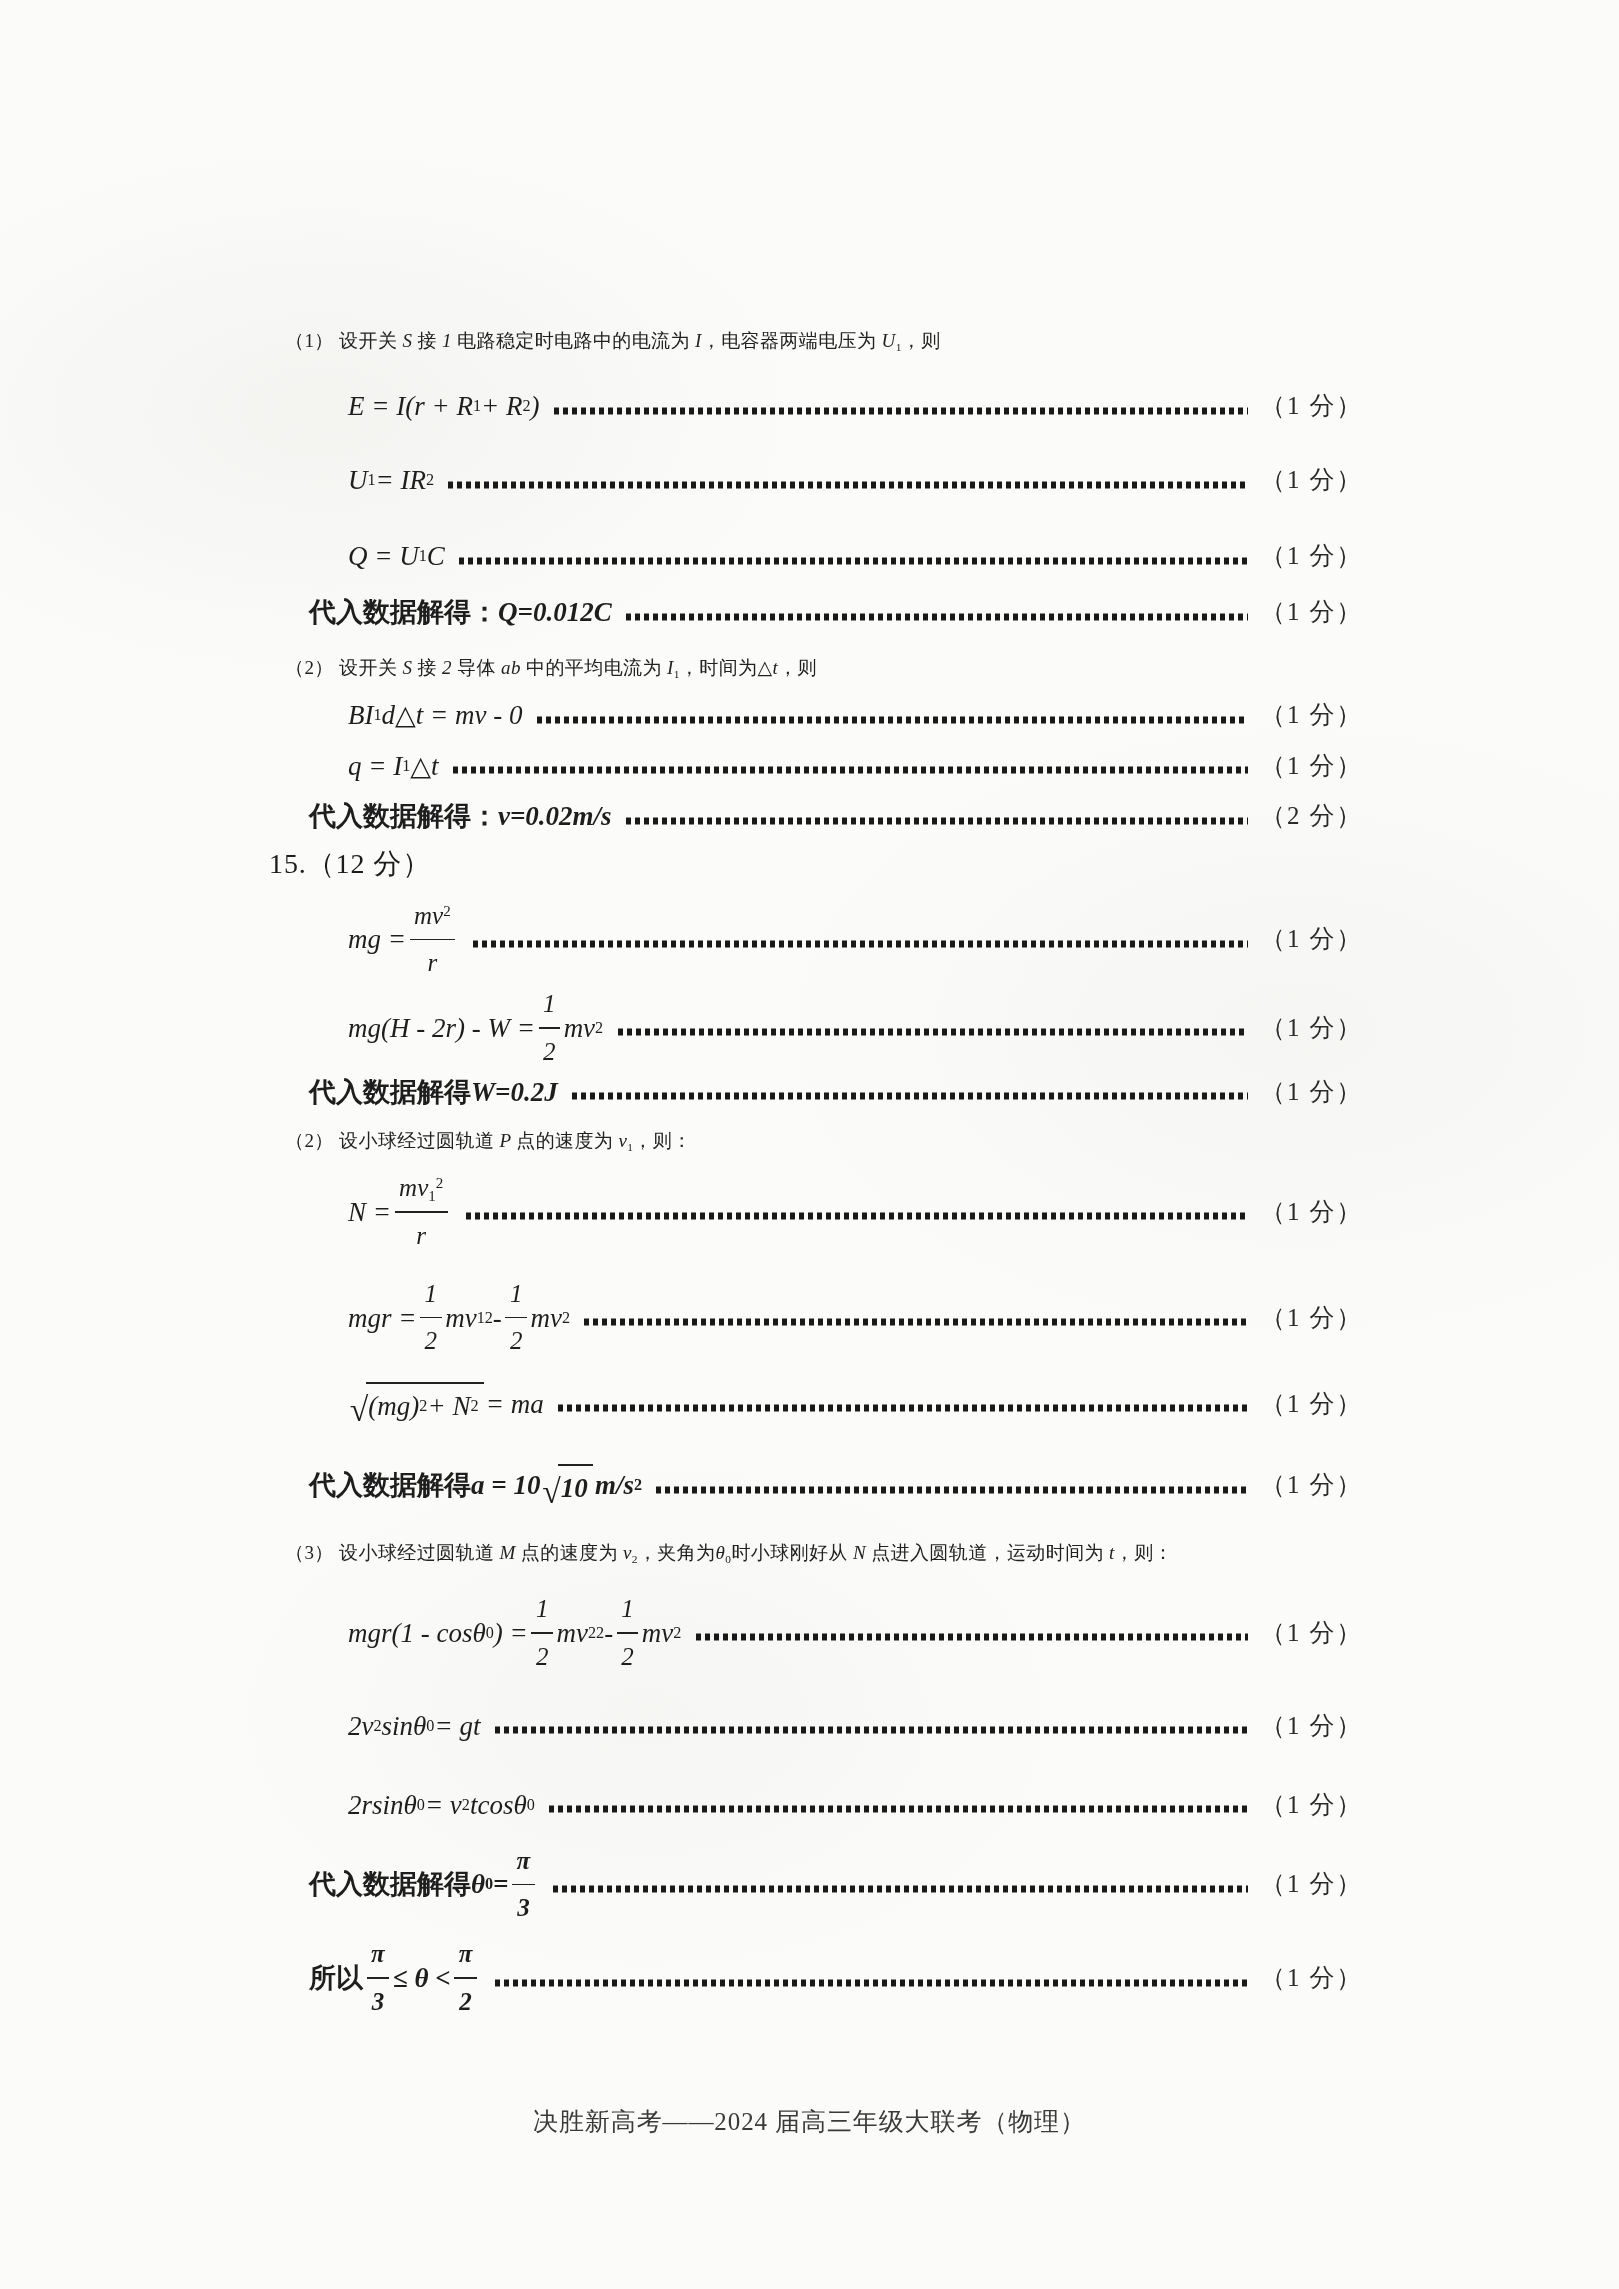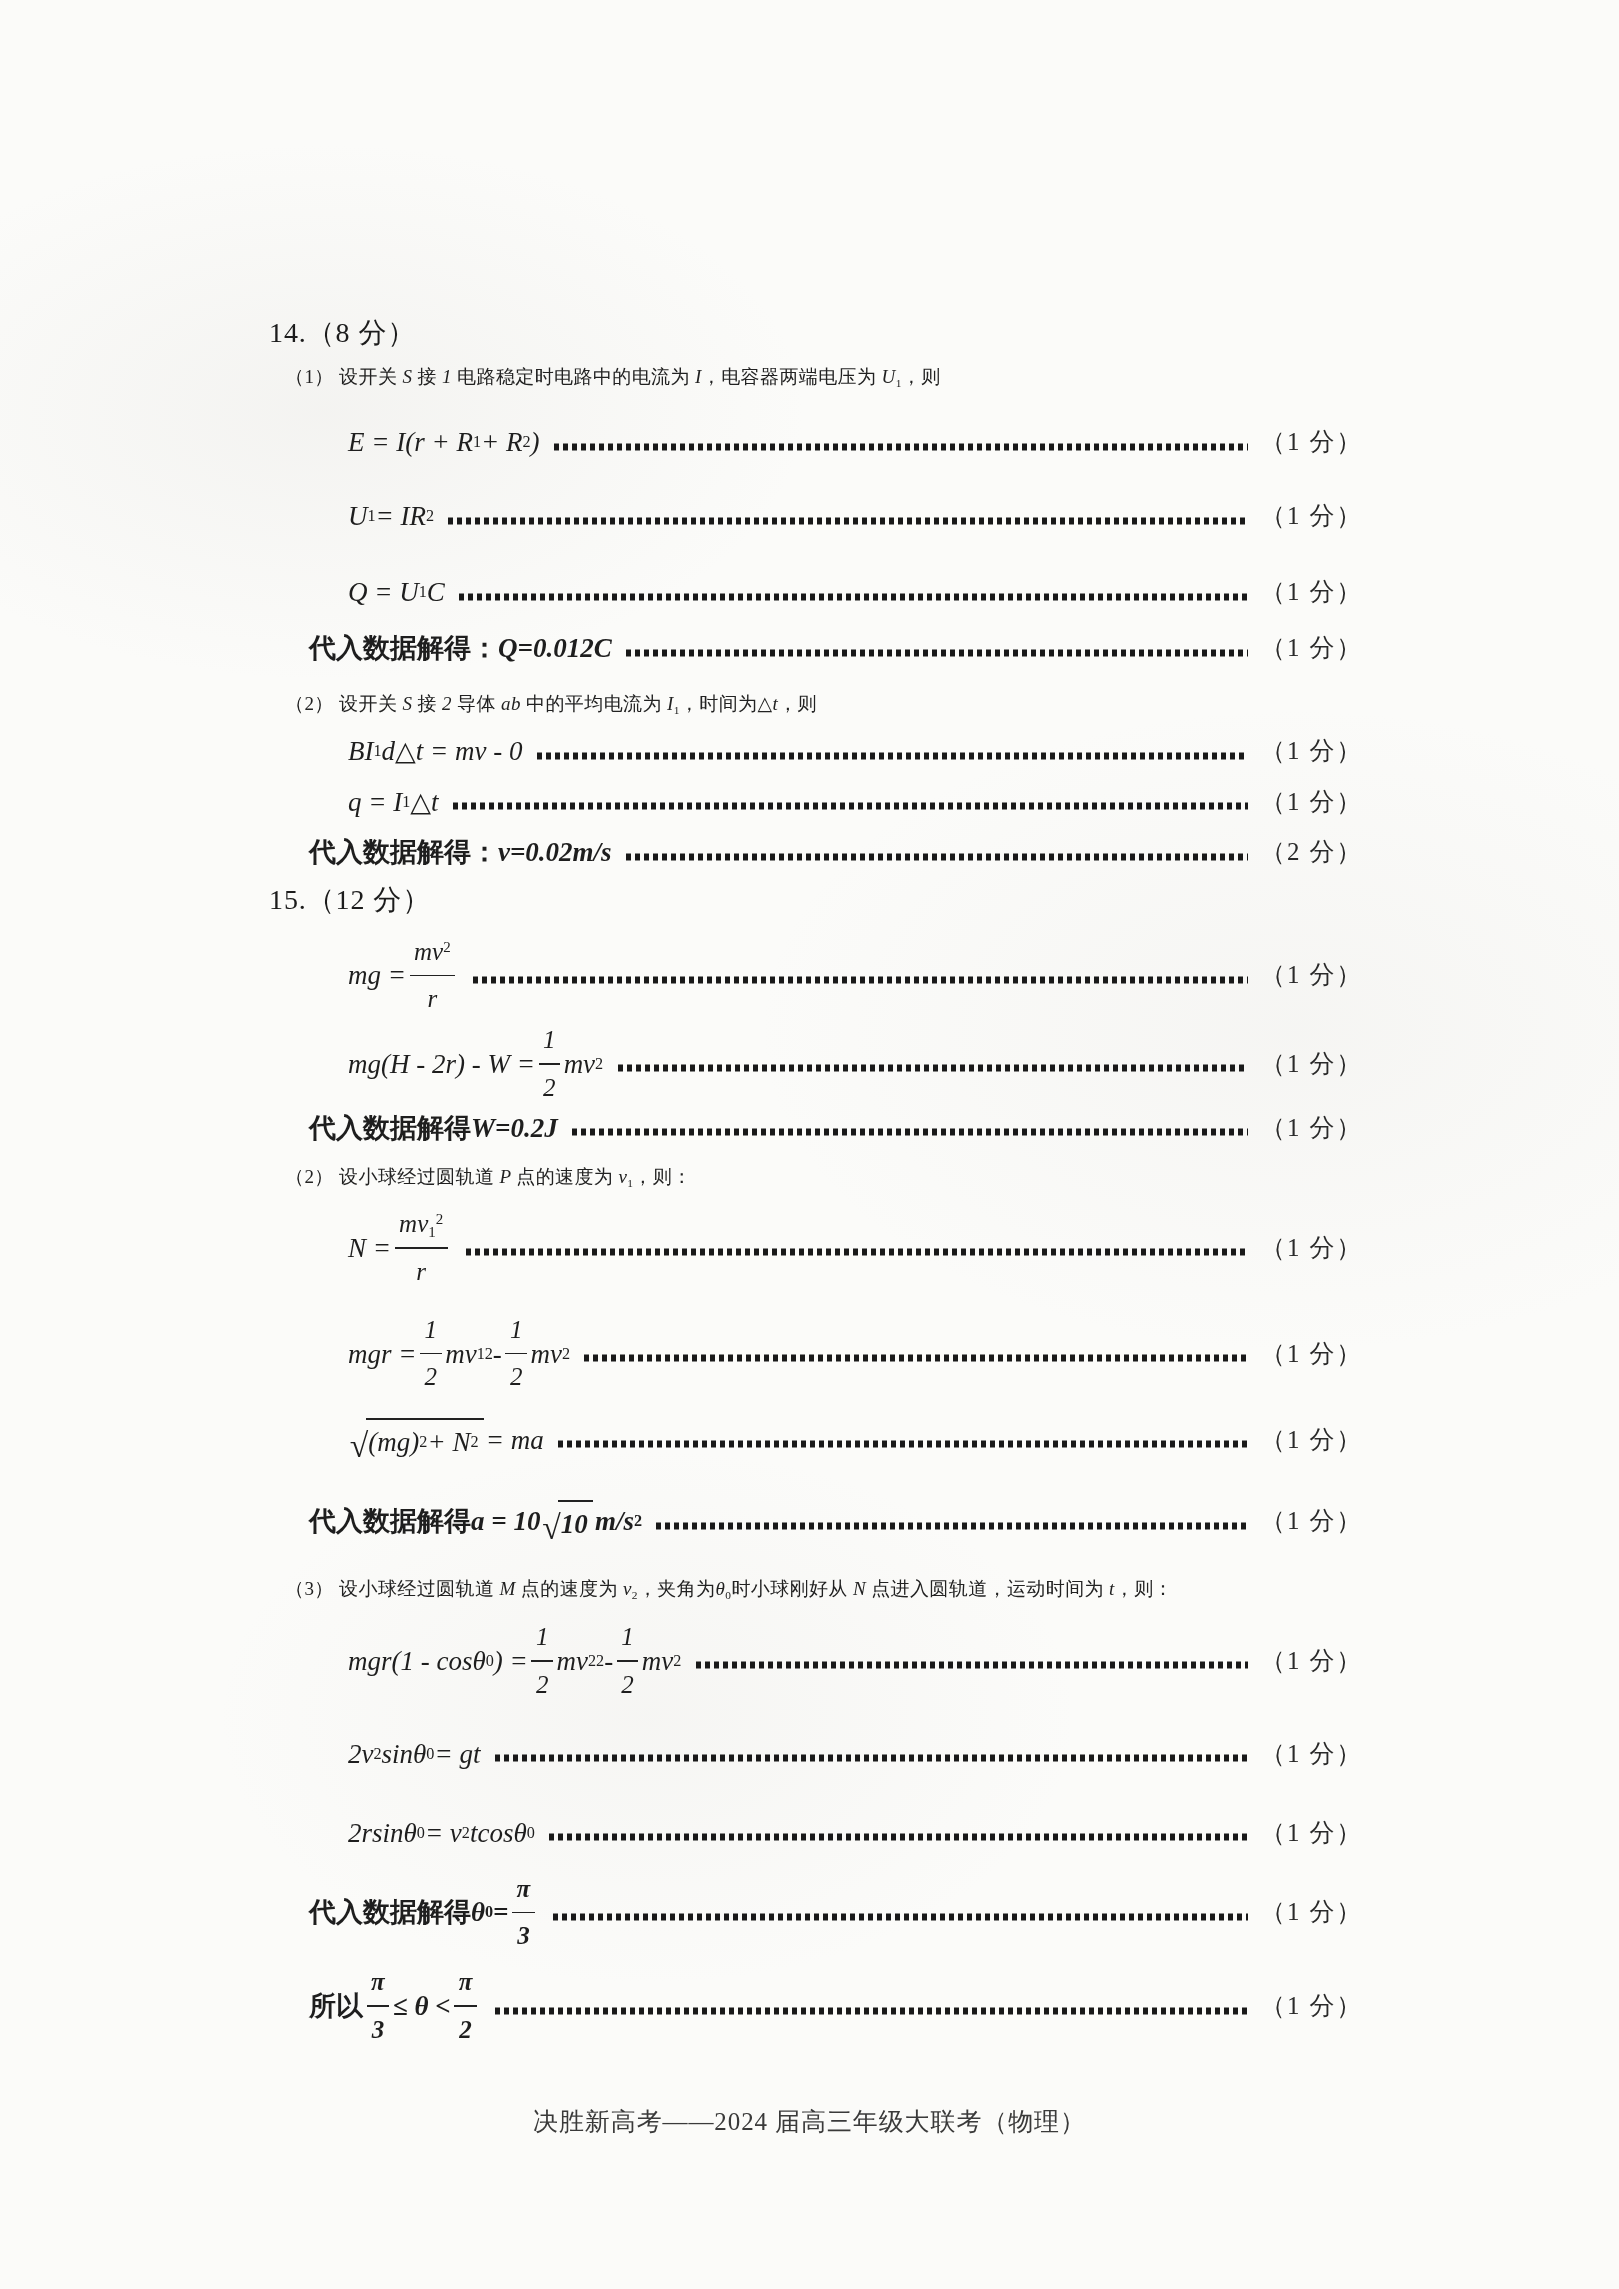--- a/index.html
+++ b/index.html
@@ -59,21 +59,20 @@
     text-align:center;font-size:25px;color:#3a3a3a;letter-spacing:0.9px;
   }
   
 </style>
 </head>
 <body>
 
 <div class="page">
   <div class="content">
       <div>
-        <div class="q-title">14.（8 分）</div>
         <div class="part-intro" style="margin-top: 7.2px;"><span class="plabel up">（1）</span><span class="up">设开关</span><span class="var"> S </span><span class="up">接</span><span class="var"> 1 </span><span class="up">电路稳定时电路中的电流为</span><span class="var"> I</span><span class="up">，电容器两端电压为</span><span class="var"> U</span><sub>1</sub><span class="up">，则</span></div>
         <div class="ans-row" style="margin-top: 27px;">
           <span class="formula">
             <span class="var">E = I(r + R</span>
             <sub>1</sub>
             <span class="var"> + R</span>
             <sub>2</sub>
             <span class="var">)</span>
           </span>
           <span class="leader"></span>
@@ -235,21 +234,21 @@
                 <span class="var">10</span>
               </span>
             </span>
             <span class="var"> m/s</span>
             <sup>2</sup>
           </span>
           <span class="leader"></span>
           <span class="score up">（1 分）</span>
         </div>
         <div class="part-intro" style="margin-top: 27px;"><span class="plabel up">（3）</span><span class="up">设小球经过圆轨道</span><span class="var"> M </span><span class="up">点的速度为</span><span class="var"> v</span><sub>2</sub><span class="up">，夹角为</span><span class="var">θ</span><sub>0</sub><span class="up">时小球刚好从</span><span class="var"> N </span><span class="up">点进入圆轨道，运动时间为</span><span class="var"> t</span><span class="up">，则：</span></div>
-        <div class="ans-row" style="margin-top: 15px;">
+        <div class="ans-row" style="margin-top: 23px;">
           <span class="formula">
             <span class="var">mgr(1 - cosθ</span>
             <sub>0</sub>
             <span class="var">) = </span>
             <span class="frac">
               <span class="num"><span class="var">1</span></span>
               <span class="fbar"></span>
               <span class="den"><span class="var">2</span></span>
             </span>
             <span class="var">mv</span>

